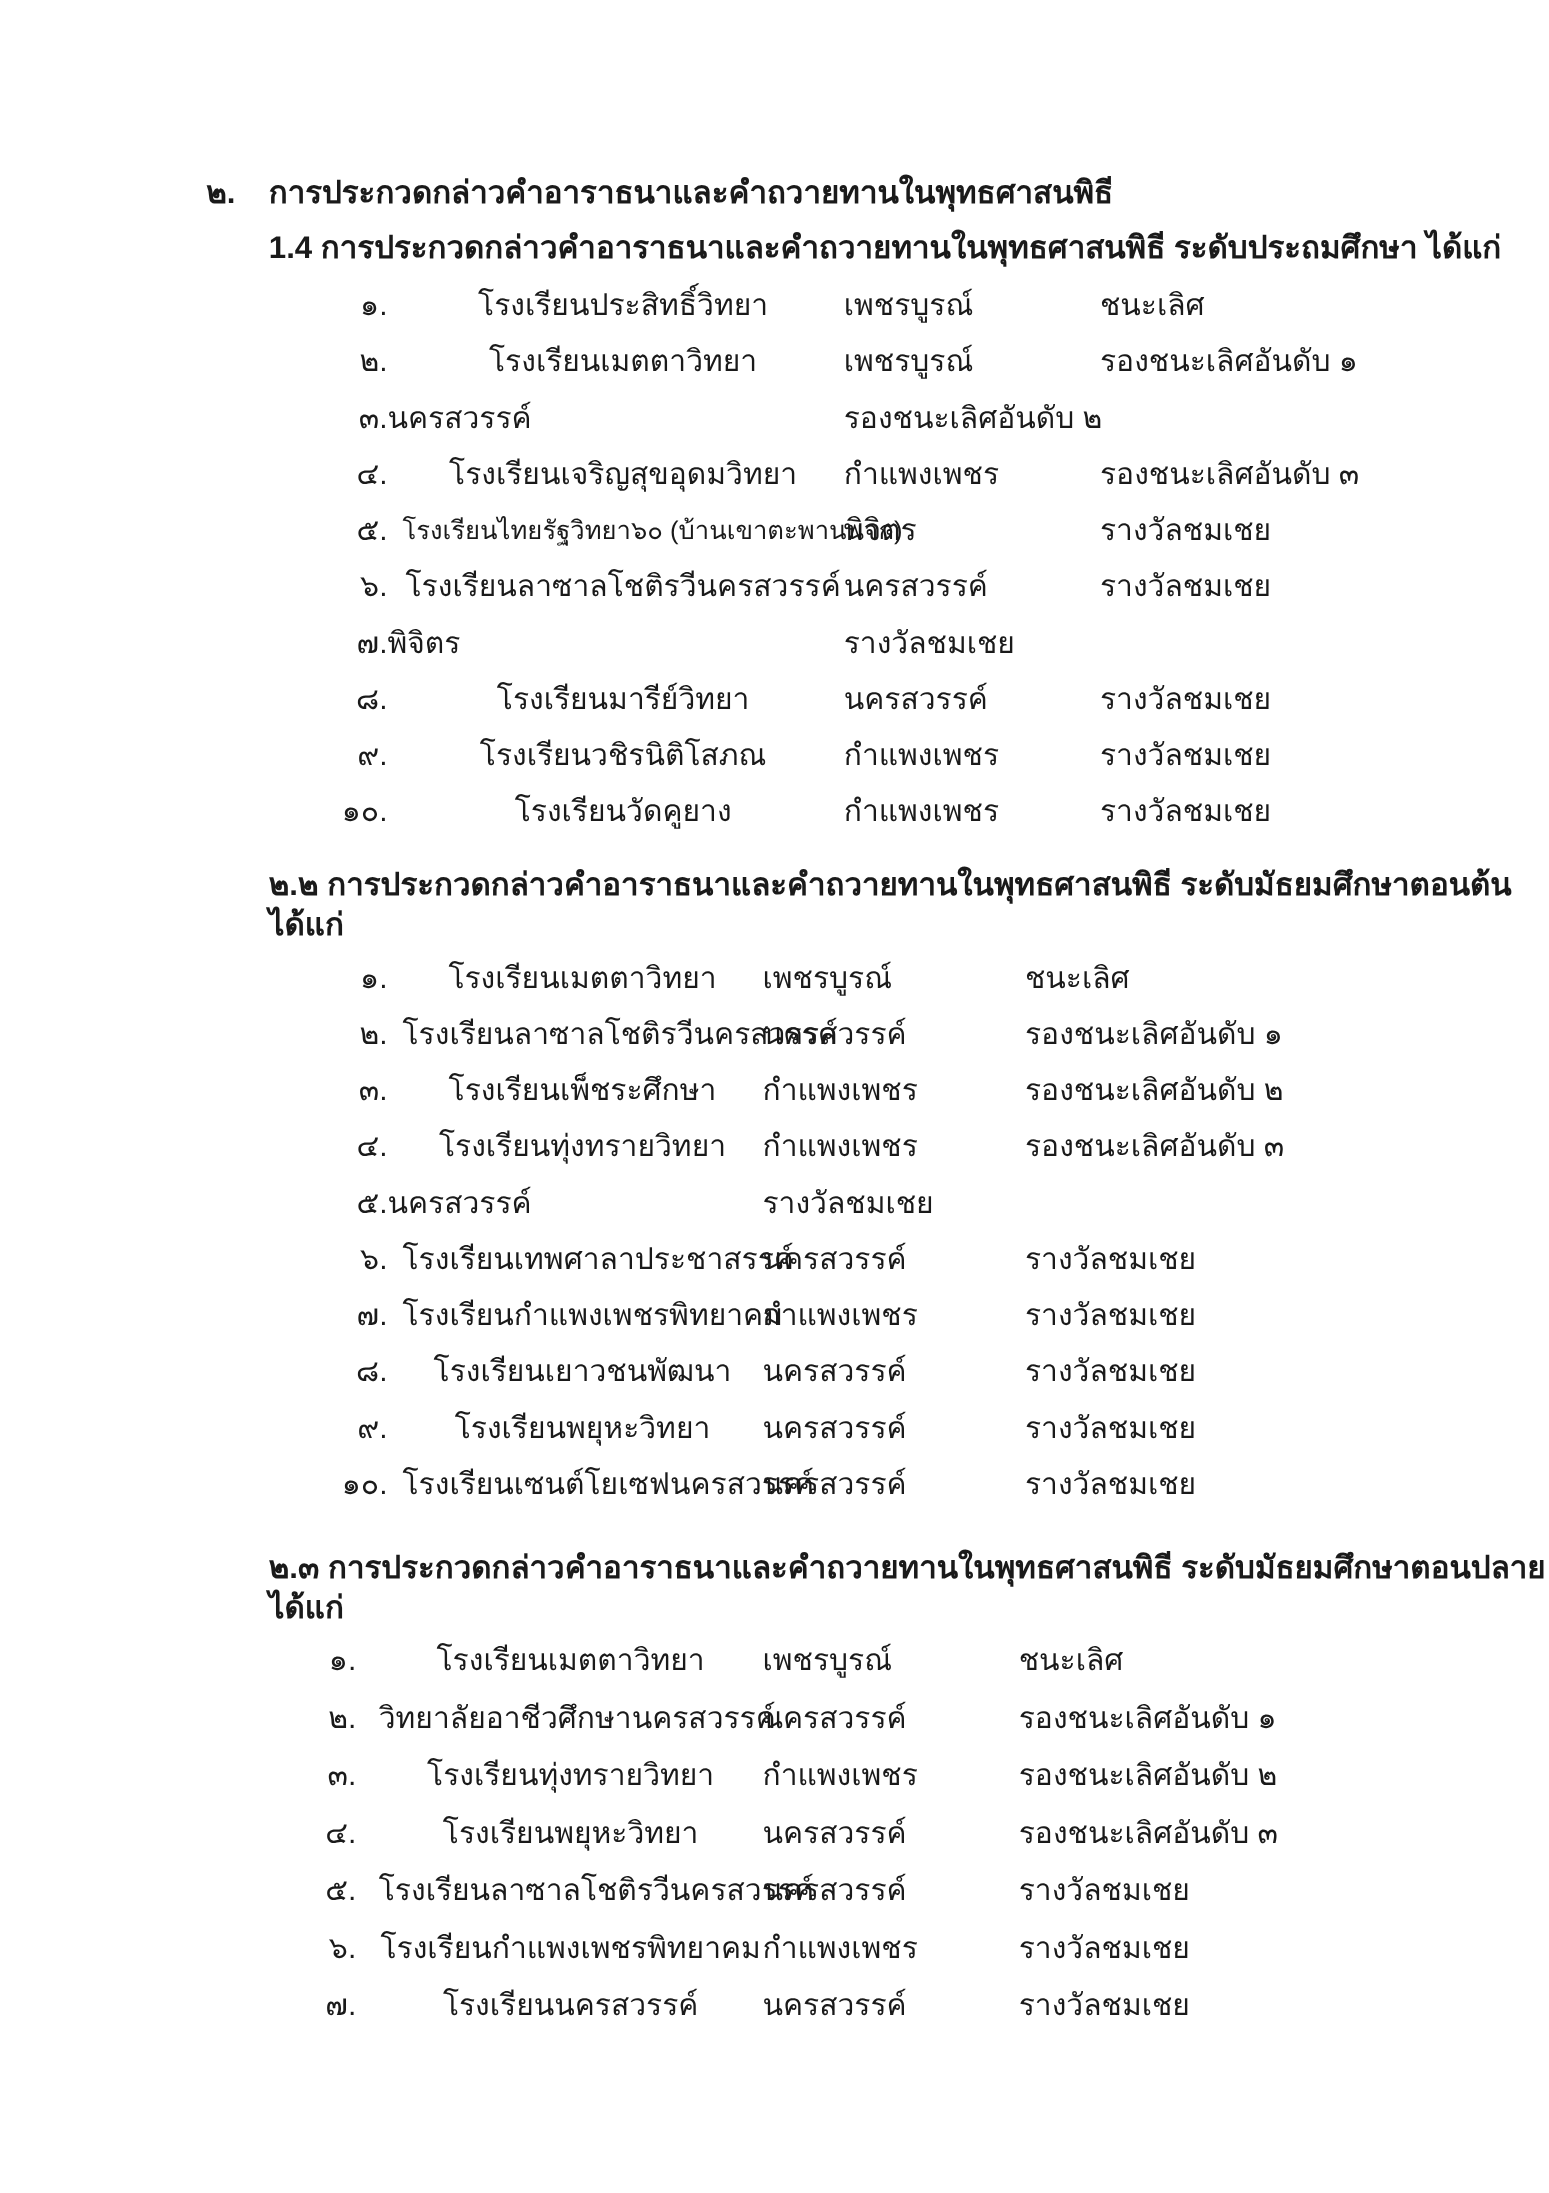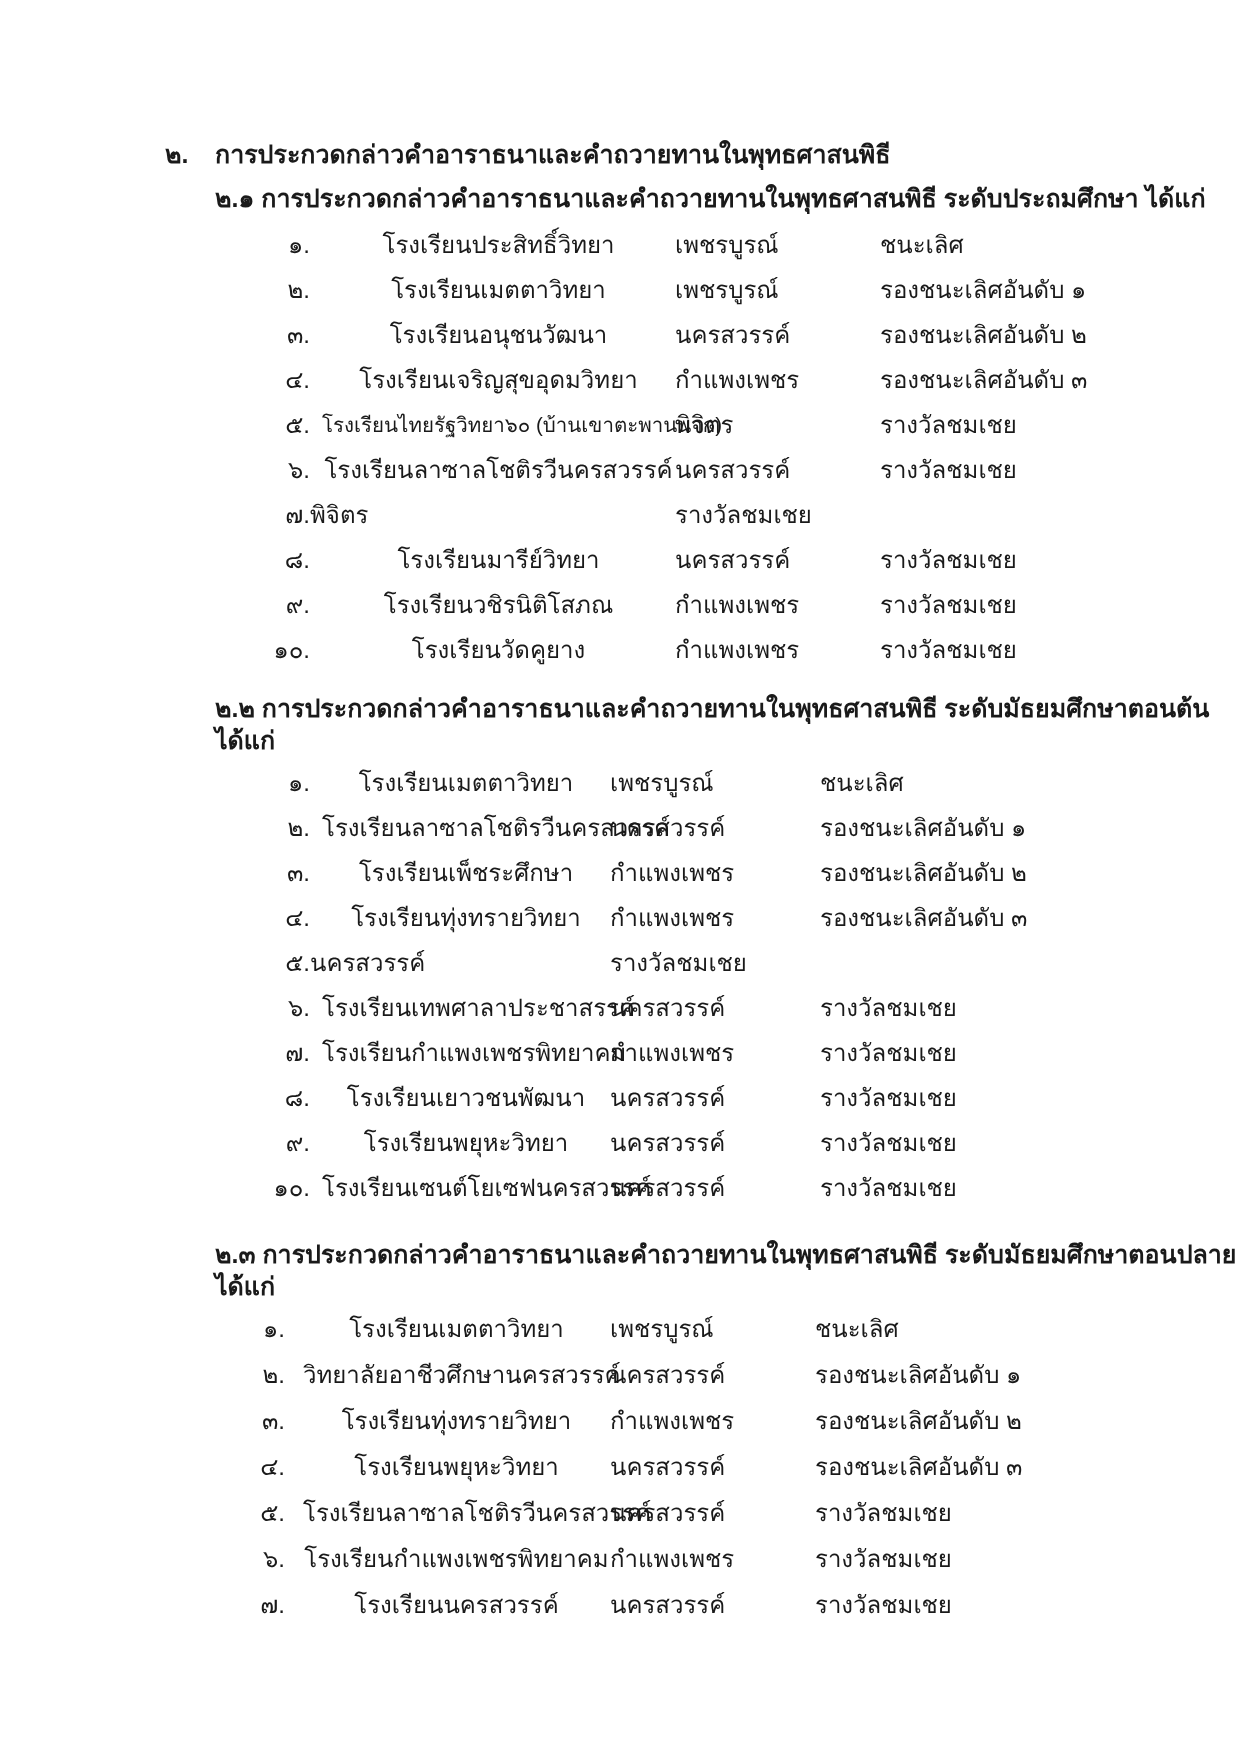--- a/index.html
+++ b/index.html
@@ -57,39 +57,38 @@
 </head>
 <body>
 
 <div class="page">
   <div class="main-heading">
     <span class="mh-num">๒.</span>
     <span class="mh-text">การประกวดกล่าวคำอาราธนาและคำถวายทานในพุทธศาสนพิธี</span>
   </div>
   <div id="sections">
   <section class="section s1">
-    <div class="sec-heading">๒.๑ การประกวดกล่าวคำอาราธนาและคำถวายทานในพุทธศาสนพิธี ระดับประถมศึกษา ได้แก่</div>
+    <div class="sec-heading">1.4 การประกวดกล่าวคำอาราธนาและคำถวายทานในพุทธศาสนพิธี ระดับประถมศึกษา ได้แก่</div>
     <div class="rows">
   <div class="row">
     <span class="col-num">๑.</span>
     <span class="col-school">โรงเรียนประสิทธิ์วิทยา</span>
     <span class="col-province">เพชรบูรณ์</span>
     <span class="col-award">ชนะเลิศ</span>
   </div>
 
   <div class="row">
     <span class="col-num">๒.</span>
     <span class="col-school">โรงเรียนเมตตาวิทยา</span>
     <span class="col-province">เพชรบูรณ์</span>
     <span class="col-award">รองชนะเลิศอันดับ ๑</span>
   </div>
 
   <div class="row">
     <span class="col-num">๓.</span>
-    <span class="col-school">โรงเรียนอนุชนวัฒนา</span>
     <span class="col-province">นครสวรรค์</span>
     <span class="col-award">รองชนะเลิศอันดับ ๒</span>
   </div>
 
   <div class="row">
     <span class="col-num">๔.</span>
     <span class="col-school">โรงเรียนเจริญสุขอุดมวิทยา</span>
     <span class="col-province">กำแพงเพชร</span>
     <span class="col-award">รองชนะเลิศอันดับ ๓</span>
   </div>

